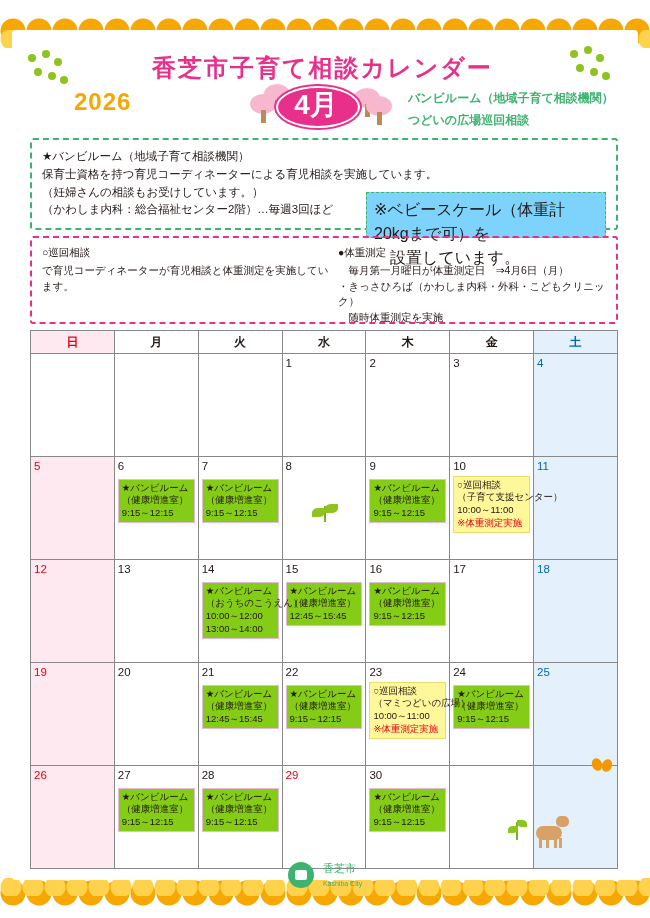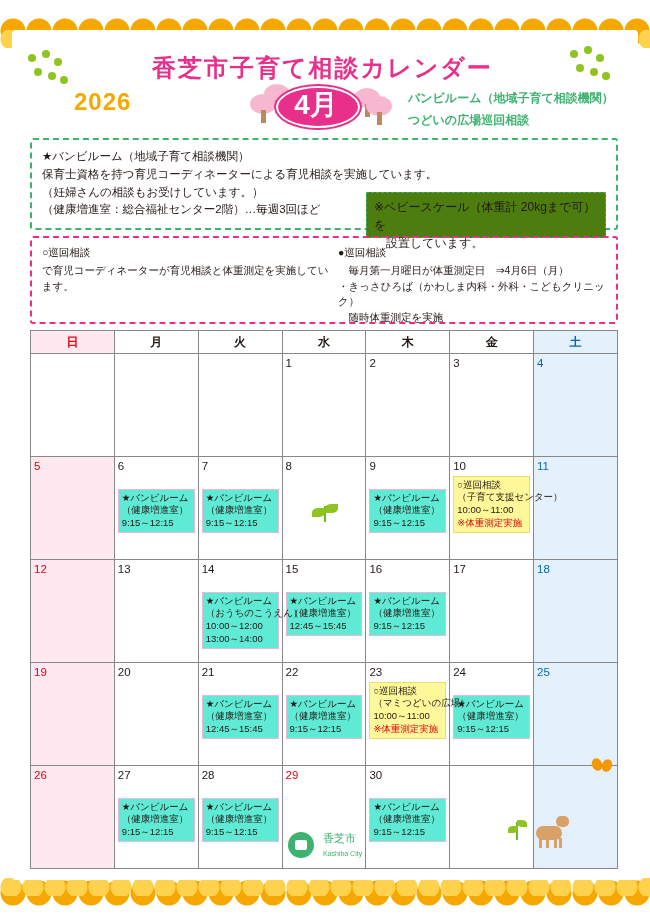--- a/index.html
+++ b/index.html
@@ -80,21 +80,21 @@
   
   .infobox{
     position:absolute;left:18px;top:108px;width:588px;height:92px;
     border:2px dashed #3eb370;border-radius:3px;box-sizing:border-box;
     padding:8px 10px;line-height:1.55;font-size:11.5px;
   }
   .infobox .ln{white-space:nowrap;}
   .scalebox{
     position:absolute;right:10px;top:52px;width:240px;height:46px;
     border:1px dashed #3eb370;box-sizing:border-box;padding:5px 7px;
-    font-size:12px;line-height:1.5;background:#4d7c0f;
+    font-size:16px;line-height:1.5;background:#7dd3fc;
   }
 
   
   .infobox2{
     position:absolute;left:18px;top:206px;width:588px;height:88px;
     border:2px dashed #e8308a;border-radius:3px;box-sizing:border-box;
     padding:7px 10px;font-size:10.5px;line-height:1.5;
   }
   .col-left{position:absolute;left:10px;top:7px;width:290px;}
   .col-right{position:absolute;left:306px;top:7px;width:280px;}
@@ -121,27 +121,27 @@
     line-height:1.35;
   }
   td.sun-cell{background:#fde9ef;}
   td.sat-cell{background:#e4f0fb;}
   td.empty{background:#fff;}
   .dnum{font-size:11.5px;font-weight:normal;display:block;margin-bottom:1px;}
   .dnum.red{color:#e60012;}
   .dnum.blue{color:#0068b7;}
   .ev{font-size:9.5px;line-height:1.35;}
   .ev .t{white-space:nowrap;}
-  .evbox-pink{background:#5eead4;border:1px solid #e4b9da;padding:2px 3px;margin-top:14px;}
+  .evbox-pink{background:#84cc16;border:1px solid #e4b9da;padding:2px 3px;margin-top:4px;}
   .evbox-yellow{background:#fff89a;border:1px solid #e6dd6a;padding:2px 3px;margin-top:1px;}
   .note-red{color:#e60012;}
 
   
   .footer{
-    position:absolute;left:0;bottom:60px;width:650px;text-align:center;
+    position:absolute;left:0;bottom:30px;width:650px;text-align:center;
   }
   .flogo{display:inline-block;vertical-align:middle;width:26px;height:26px;border-radius:50%;background:#3eb370;position:relative;}
   .flogo:after{content:"";position:absolute;left:7px;top:8px;width:12px;height:10px;background:#fff;border-radius:2px;}
   .fname{display:inline-block;vertical-align:middle;margin-left:6px;text-align:left;}
   .fname .jp{font-size:11px;color:#3eb370;}
   .fname .en{font-size:7px;color:#3eb370;}
 
   
   .clip{position:absolute;}
   .sprout{width:26px;height:26px;}
@@ -210,35 +210,35 @@
         <div class="leafdot" style="left:8px;top:18px;"></div>
         <div class="leafdot" style="left:22px;top:22px;"></div>
         <div class="leafdot" style="left:34px;top:26px;"></div>
       </div>
     </div>
 
     <div class="infobox">
       <div class="ln">★バンビルーム（地域子育て相談機関）</div>
       <div class="ln">保育士資格を持つ育児コーディネーターによる育児相談を実施しています。</div>
       <div class="ln">（妊婦さんの相談もお受けしています。）</div>
-      <div class="ln">（健康増進室：総合福祉センター2階）…毎週3回ほど</div>
+      <div class="ln">（かわしま内科：総合福祉センター2階）…毎週3回ほど</div>
       <div class="scalebox">
         <div>※ベビースケール（体重計 20kgまで可）を</div>
         <div>　設置しています。</div>
       </div>
     </div>
 
     <div class="infobox2">
       <div class="col-left">
         <div class="hd">○巡回相談</div>
         <div>で育児コーディネーターが育児相談と体重測定を実施してい</div>
         <div>ます。</div>
       </div>
       <div class="col-right">
-        <div class="hd">●巡回相談</div>
+        <div class="hd">●体重測定</div>
         <div>　毎月第一月曜日が体重測定日　⇒4月6日（月）</div>
         <div>・きっさひろば（かわしま内科・外科・こどもクリニック）</div>
         <div>　随時体重測定を実施</div>
       </div>
     </div>
 
     <table class="cal">
       <thead>
         <tr>
           <th class="sun">日</th>

